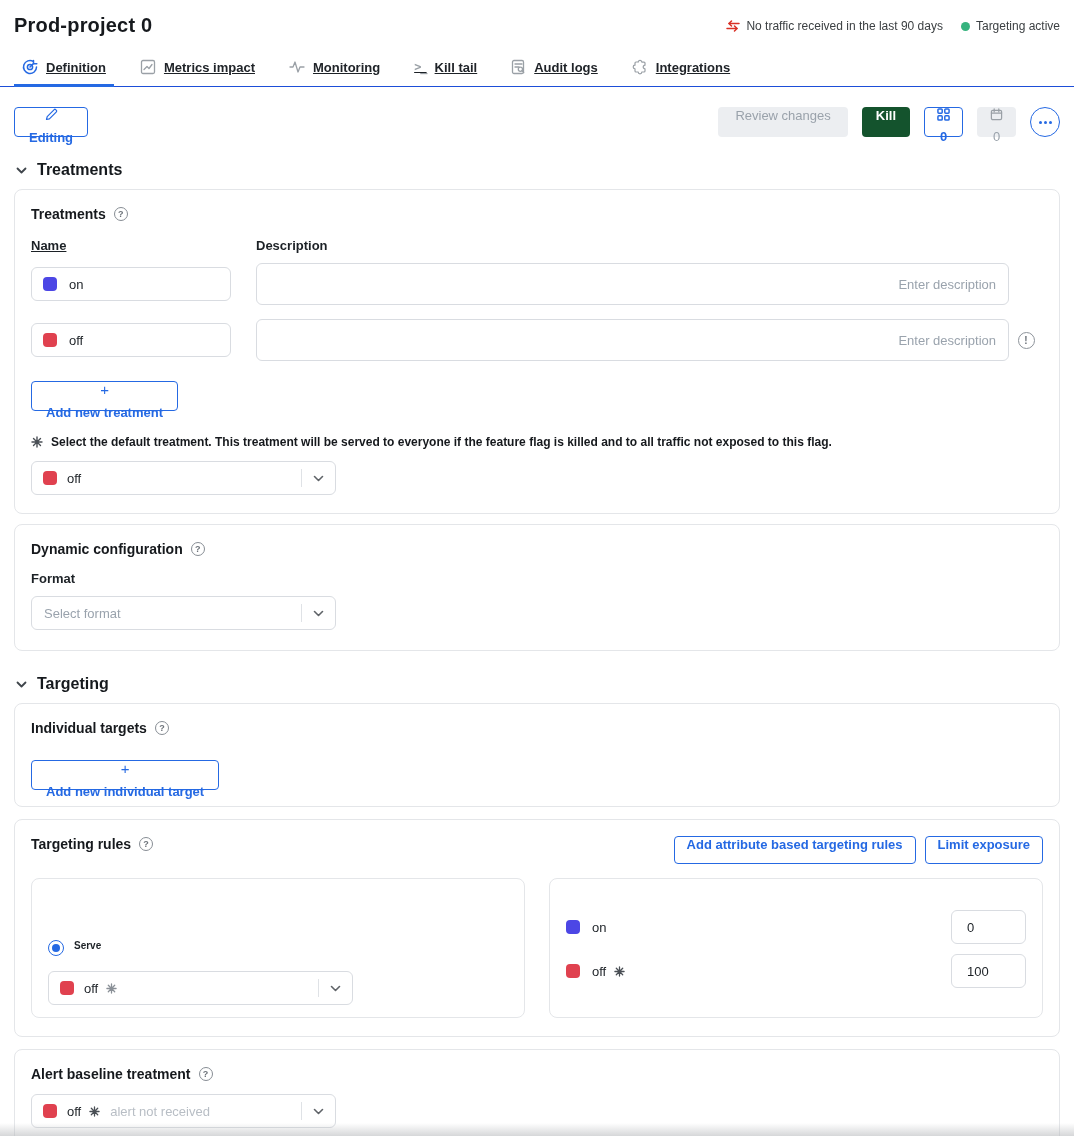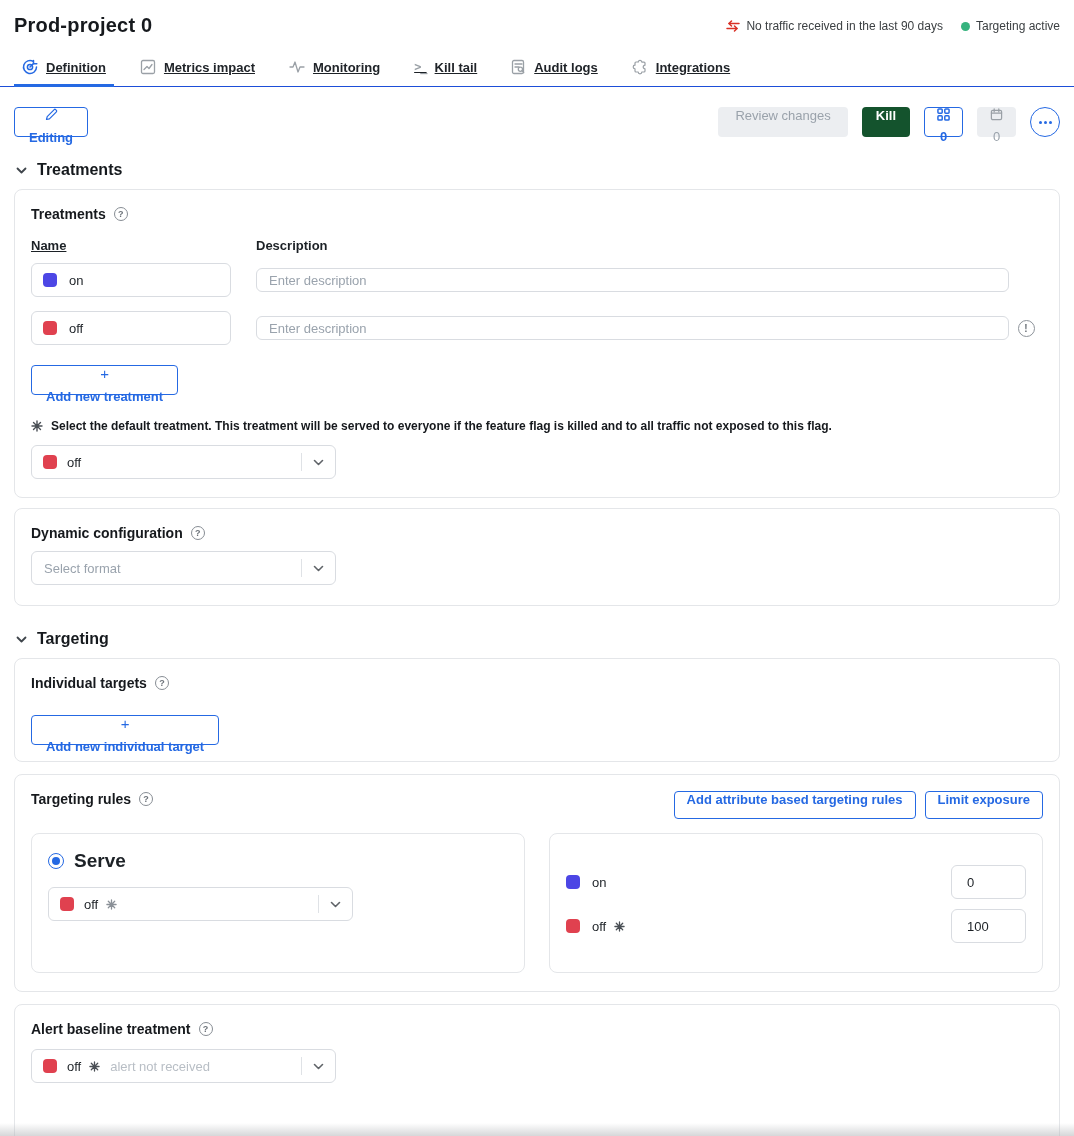--- a/index.html
+++ b/index.html
@@ -47,21 +47,21 @@
   .help { width: 14px; height: 14px; border: 1px solid #878d94; border-radius: 50%; color: #6b7178; font-size: 9px; font-weight: 700; display: flex; align-items: center; justify-content: center; cursor: pointer; flex: none; }
 
   
   .t-headers { display: flex; margin-top: 16px; font-size: 13px; font-weight: 700; }
   .t-headers .nh { width: 200px; margin-right: 25px; text-decoration: underline; }
   .t-row { display: flex; align-items: center; margin-top: 10px; }
   .t-row + .t-row { margin-top: 14px; }
   .name-box { width: 200px; height: 34px; border: 1px solid #d9dce1; border-radius: 6px; display: flex; align-items: center; padding: 0 11px; margin-right: 25px; flex: none; }
   .swatch { width: 14px; height: 14px; border-radius: 4px; flex: none; }
   .name-text { margin-left: 12px; font-size: 13px; }
-  .desc-input { flex: 1; height: 24px; border: 1px solid #d9dce1; border-radius: 6px; padding: 0 12px; font-size: 13px; font-family: inherit; color: #1c2126; outline: none; min-width: 0; }
+  .desc-input { flex: 1; height: 42px; border: 1px solid #d9dce1; border-radius: 6px; padding: 0 12px; font-size: 13px; font-family: inherit; color: #1c2126; outline: none; min-width: 0; text-align: right; }
   .desc-input::placeholder { color: #9aa3ad; }
   .row-icon-slot { width: 34px; display: flex; justify-content: center; align-items: center; flex: none; }
   .warn { width: 17px; height: 17px; border: 1.4px solid #8d939a; border-radius: 50%; color: #6b7178; font-size: 10px; font-weight: 700; display: flex; align-items: center; justify-content: center; }
   .add-btn { margin-top: 20px; }
   .default-note { display: flex; align-items: center; gap: 8px; margin-top: 24px; font-size: 12px; font-weight: 700; color: #16191d; }
 
   
   .dropdown { width: 305px; height: 34px; border: 1px solid #d9dce1; border-radius: 6px; display: flex; align-items: center; padding-left: 11px; background: #fff; margin-top: 12px; cursor: pointer; }
   .dropdown .dd-label { margin-left: 10px; font-size: 13px; }
   .dropdown .ph { color: #9aa3ad; margin-left: 1px; }
@@ -74,21 +74,21 @@
   .hint { margin-left: 10px; font-size: 13px; color: #b8bec5; }
 
   .field-label { margin-top: 14px; font-size: 13px; font-weight: 700; }
 
   
   .tr-head { display: flex; align-items: flex-start; }
   .tr-actions { margin-left: auto; display: flex; gap: 9px; }
   .tr-actions .btn { height: 28px; padding: 0 12px; }
   .panels { display: flex; gap: 24px; margin-top: 14px; }
   .panel { flex: 1; border: 1px solid #e4e6e9; border-radius: 8px; padding: 16px; height: 140px; }
-  .radio-row { display: flex; align-items: center; gap: 10px; font-size: 19px; font-weight: 700; }
+  .radio-row { display: flex; gap: 10px; font-size: 10px; font-weight: 700; margin-top: 45px; }
   .radio { width: 16px; height: 16px; border-radius: 50%; flex: none; cursor: pointer; position: relative; }
   .radio.sel { border: 1.5px solid #2569e3; }
   .radio.sel::after { content: ""; position: absolute; left: 50%; top: 50%; transform: translate(-50%,-50%); width: 8px; height: 8px; border-radius: 50%; background: #2569e3; }
   .radio.unsel { border: 1px solid #c3c8ce; }
   .panel .dropdown { margin-top: 15px; }
   .dist-row { display: flex; align-items: center; margin-top: 15px; font-size: 13px; }
   .dist-row + .dist-row { margin-top: 10px; }
   .dist-name { margin-left: 12px; }
   .pct-input { width: 75px; height: 34px; border: 1px solid #d9dce1; border-radius: 6px; padding: 0 0 0 15px; font-size: 13px; font-family: inherit; color: #1c2126; outline: none; margin-left: auto; }
 
@@ -281,20 +281,21 @@
             </svg>
         </span>
       </div>
     </div>
 
     <div class="card" style="padding-bottom:20px;">
       <div class="card-title-row">
         <span>Dynamic configuration</span>
         <span class="help">?</span>
       </div>
+      <div class="field-label">Format</div>
       <div class="dropdown" style="margin-top:10px;">
         <span class="dd-label ph">Select format</span>
         <span class="dd-spacer"></span>
         <span class="dd-divider"></span>
         <span class="dd-chev">
           <svg width="11" height="7" viewBox="0 0 11 7" fill="none" stroke="currentColor" stroke-width="1.6" stroke-linecap="round" stroke-linejoin="round">
               <path d="m1.5 1.5 4 4 4-4"></path>
             </svg>
         </span>
       </div>

